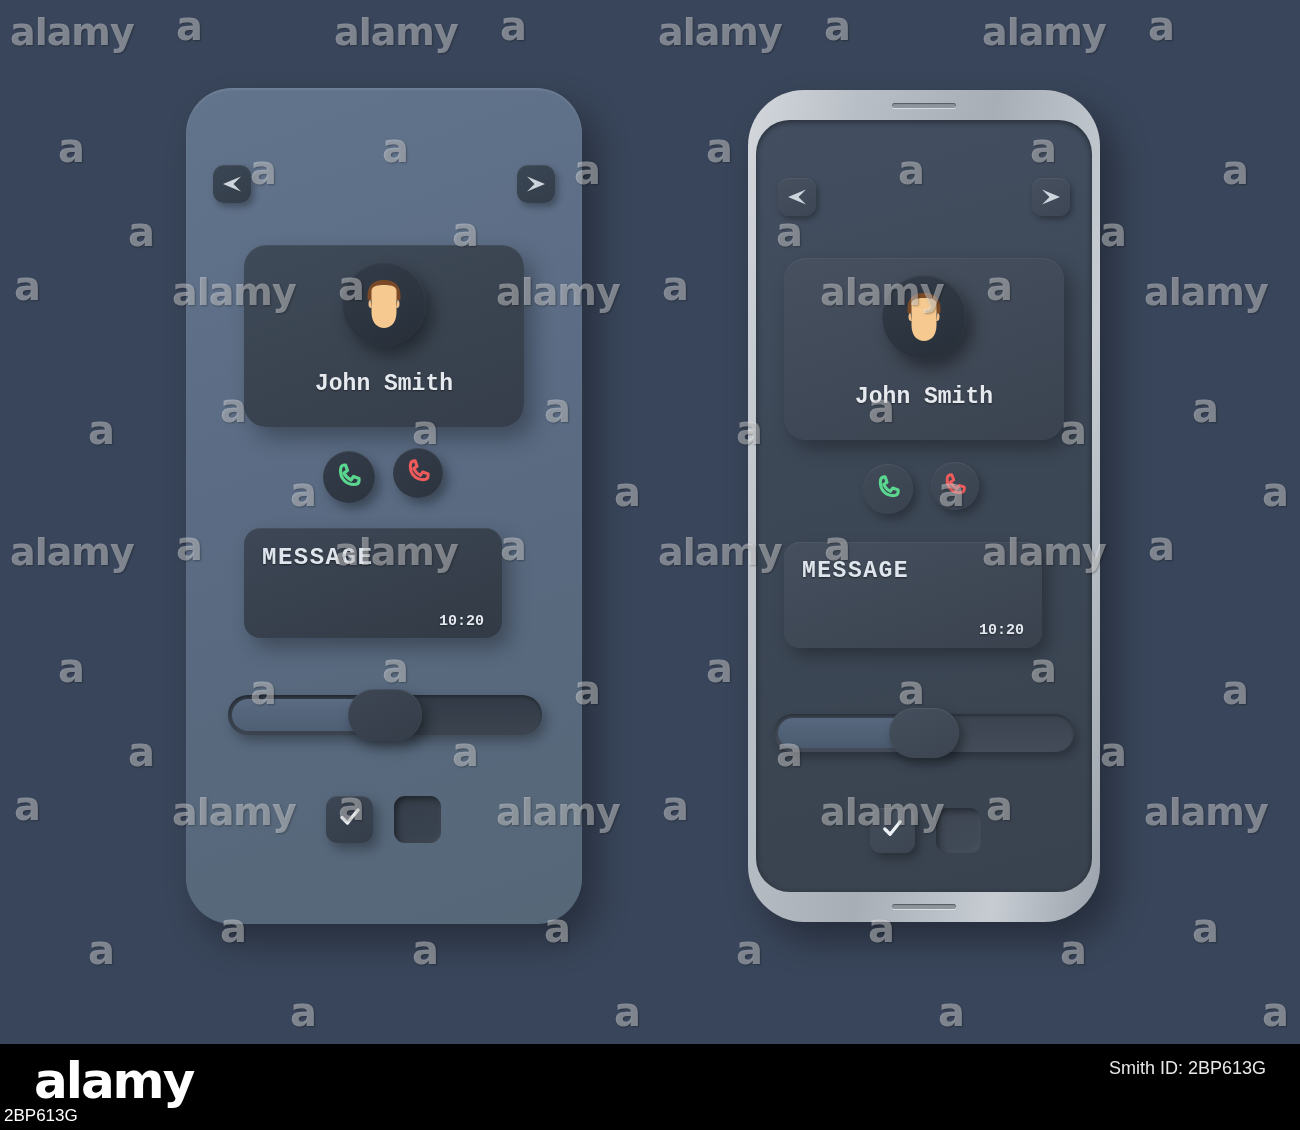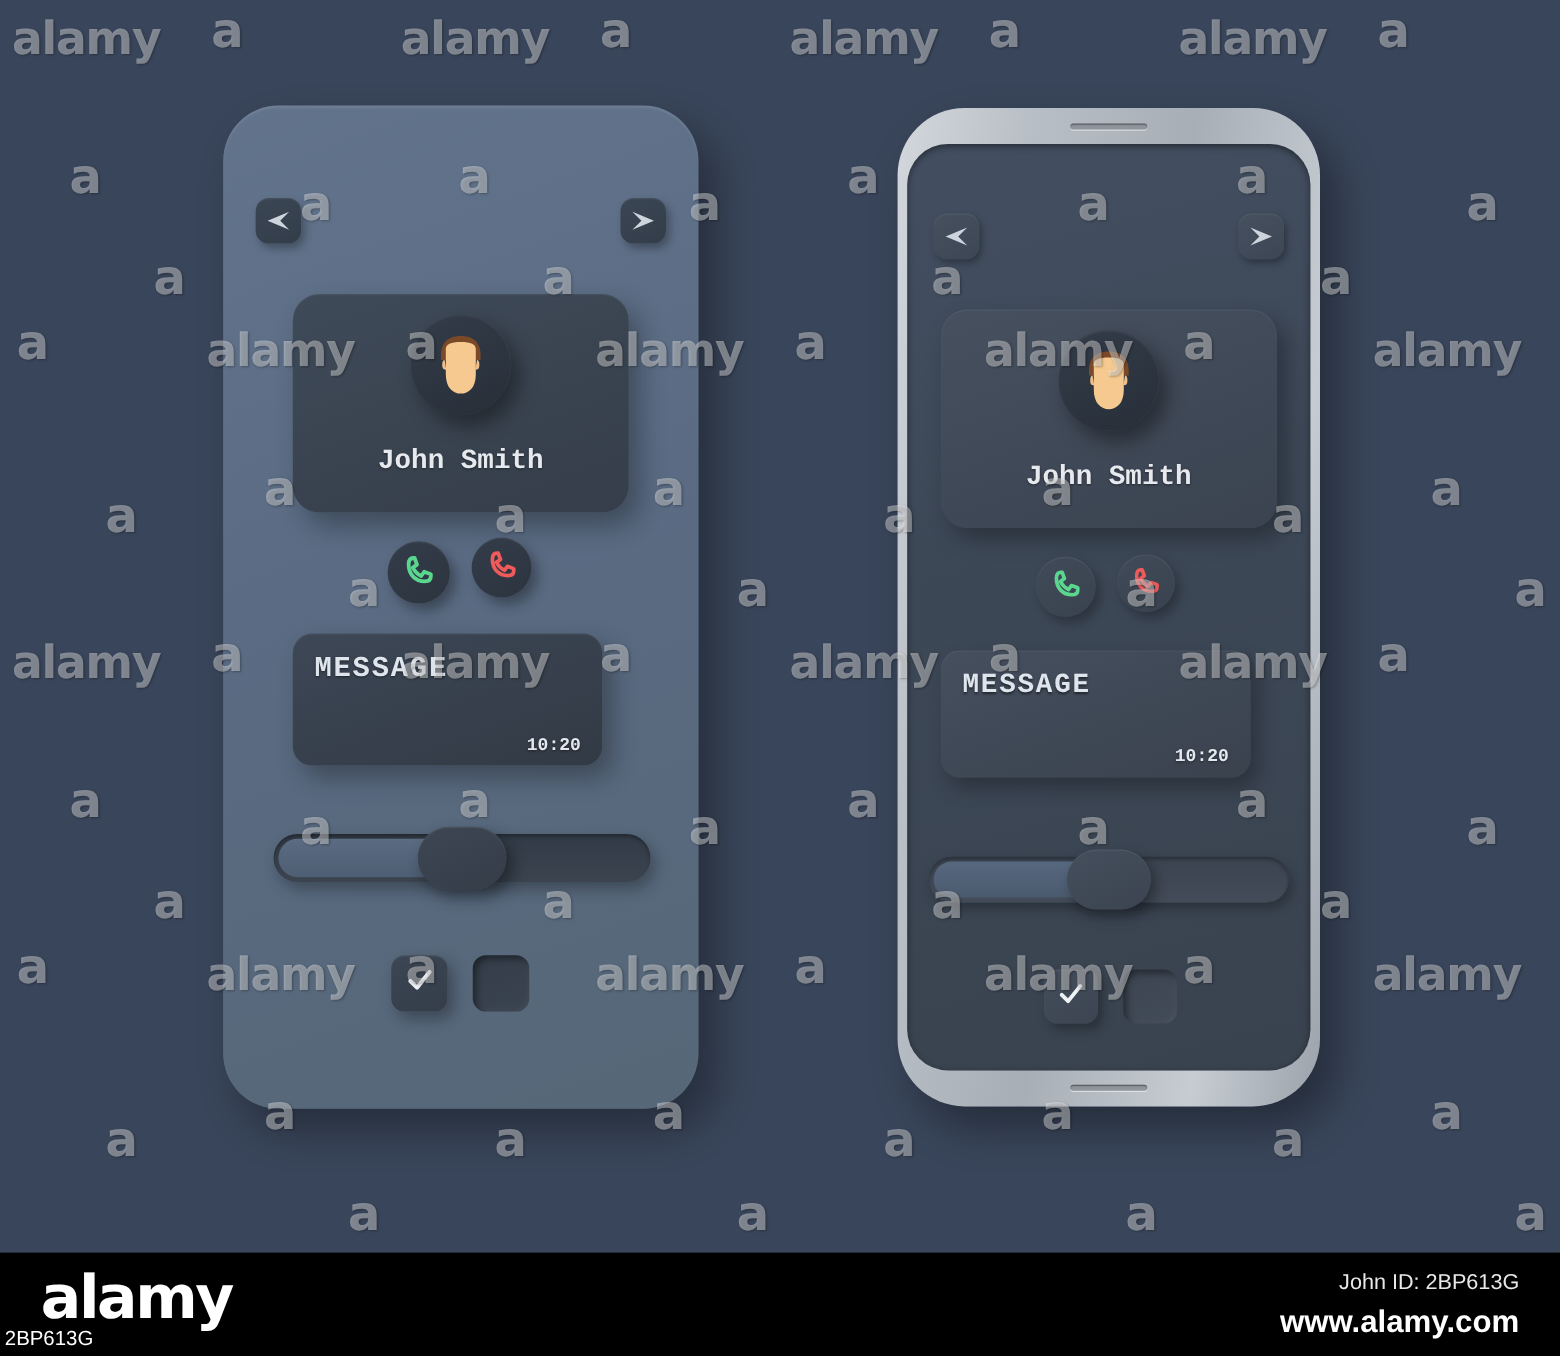--- a/index.html
+++ b/index.html
@@ -542,15 +542,14 @@
       <div class="wm-word" style="left: 1144px; top: 790px;">alamy</div>
       <div class="wm-a" style="left: 1192px; top: 908px;">a</div>
       <div class="wm-a" style="left: 1262px; top: 992px;">a</div>
     </div>
 
 </div>
 
 <div id="footer">
   <div id="footer-logo">alamy</div>
   <div id="footer-id">2BP613G</div>
-  <div id="footer-imgid">John ID: 2BP613G</div>
-  <div id="footer-url">www.alamy.com</div>
+  <div id="footer-imgid">Smith ID: 2BP613G</div>
 </div>
 
 </body></html>

